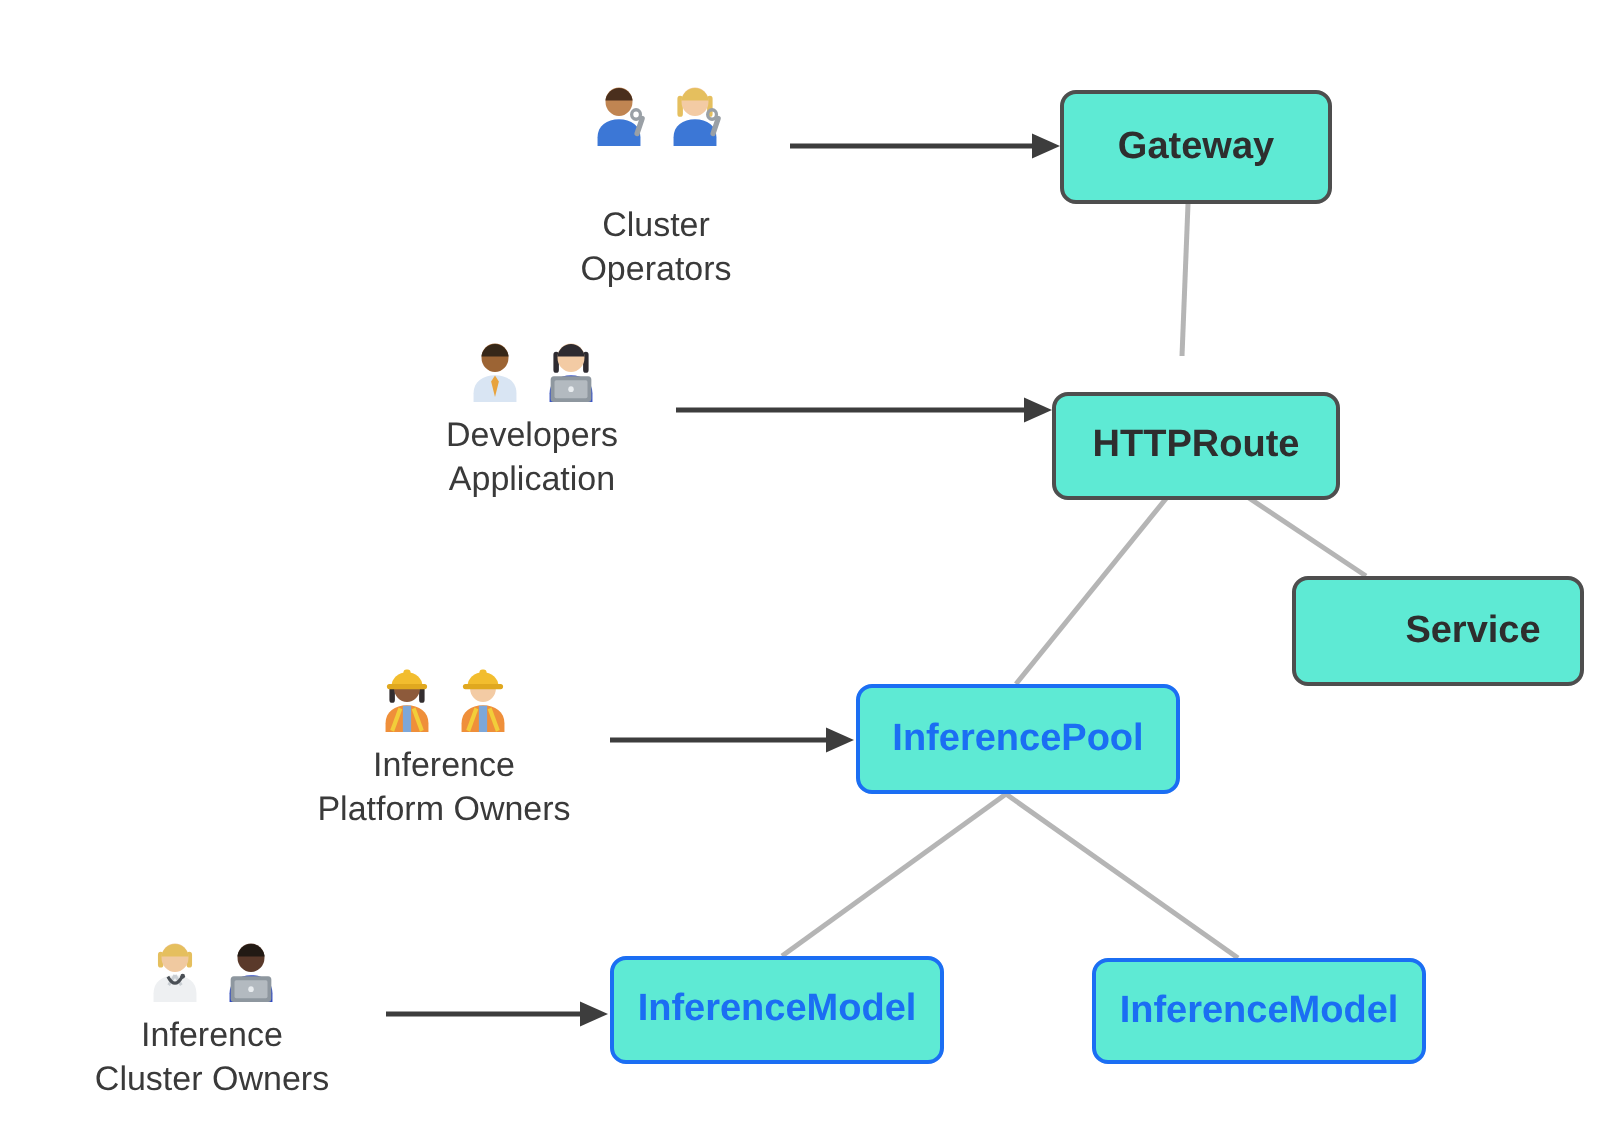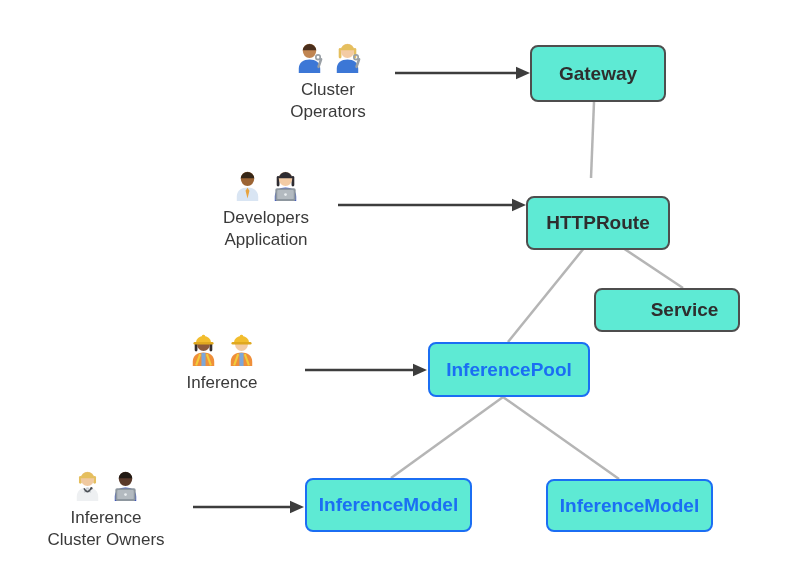--- a/index.html
+++ b/index.html
@@ -50,21 +50,21 @@
         <line x1="305" y1="370" x2="413" y2="370"></line>
           <polygon points="413,363.8 427,370 413,376.2" stroke="none"></polygon>
       </g>
       <g>
         <line x1="193" y1="507" x2="290" y2="507"></line>
           <polygon points="290,500.8 304,507 290,513.2" stroke="none"></polygon>
       </g>
     </g>
   </svg>
 
-  <div class="actor" style="left:248px;top:38px;width:160px;">
+  <div class="actor" style="left:248px;top:38px;width:160px;gap:23px;">
     <div class="pair">
       <svg class="persona" width="33" height="35" viewBox="0 0 24 24" preserveAspectRatio="none">
         <path d="M4.2,24 v-3 c0,-4 3.4,-6.2 7.8,-6.2 s7.8,2.2 7.8,6.2 v3 z" fill="#3c77d6"></path>
         <circle cx="12" cy="8.8" r="4.9" fill="#c08552"></circle>
         <path d="M7.05,8.4 A5,5 0 0 1 16.95,8.4 Z" fill="#4a2f1d"></path>
         <g transform="rotate(20 19.5 17)">
             <rect x="18.6" y="13.5" width="1.9" height="7.3" rx="0.95" fill="#9aa0a6"></rect>
           </g>
         <circle cx="18.2" cy="13.2" r="1.6" fill="none" stroke="#9aa0a6" stroke-width="1.2"></circle>
       </svg>
@@ -131,20 +131,21 @@
         <path d="M6.6,23.6 L9.6,15.9" stroke="#f2cd3a" stroke-width="1.5"></path>
         <path d="M17.4,23.6 L14.4,15.9" stroke="#f2cd3a" stroke-width="1.5"></path>
         <circle cx="12" cy="9" r="4.7" fill="#f3cba4"></circle>
         <path d="M6.4,8.2 A5.6,4.7 0 0 1 17.6,8.2 Z" fill="#f2bd2e"></path>
         <rect x="4.7" y="7.5" width="14.6" height="1.8" rx="0.9" fill="#e0a81f"></rect>
         <rect x="10.7" y="2.6" width="2.6" height="2.2" rx="1.1" fill="#f2bd2e"></rect>
       </svg>
     </div>
     <div class="label">
       <div>Inference</div>
+      <div>Platform Owners</div>
     </div>
   </div>
 
   <div class="actor" style="left:26px;top:466px;width:160px;">
     <div class="pair">
       <svg class="persona" width="33" height="35" viewBox="0 0 24 24" preserveAspectRatio="none">
         <rect x="5.8" y="6.8" width="2" height="5.4" rx="1" fill="#e5bf5e"></rect>
         <rect x="16.2" y="6.8" width="2" height="5.4" rx="1" fill="#e5bf5e"></rect>
         <path d="M4.2,24 v-3 c0,-4 3.4,-6.2 7.8,-6.2 s7.8,2.2 7.8,6.2 v3 z" fill="#eef0f2"></path>
         <circle cx="12" cy="8.8" r="4.9" fill="#f0c9a0"></circle>
@@ -165,21 +166,21 @@
     <div class="label">
       <div>Inference</div>
       <div>Cluster Owners</div>
     </div>
   </div>
 
   <div class="node core" style="left:530px;top:45px;width:136px;height:57px;">Gateway</div>
 
   <div class="node core" style="left:526px;top:196px;width:144px;height:54px;">HTTPRoute</div>
 
-  <div class="node core" style="left:594px;top:288px;width:146px;height:44px;padding-left:35px;">Service</div>
+  <div class="node core" style="left:646px;top:288px;width:146px;height:55px;padding-left:35px;">Service</div>
 
   <div class="node ext" style="left:428px;top:342px;width:162px;height:55px;">InferencePool</div>
 
   <div class="node ext" style="left:305px;top:478px;width:167px;height:54px;">InferenceModel</div>
 
   <div class="node ext" style="left:546px;top:479px;width:167px;height:53px;">InferenceModel</div>
 
 </div>
 
 </body></html>

